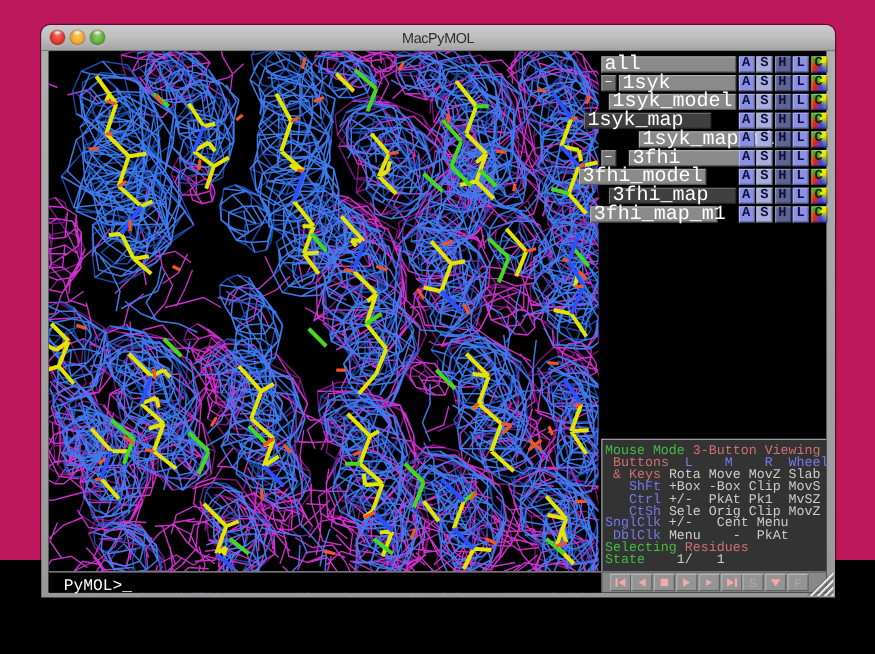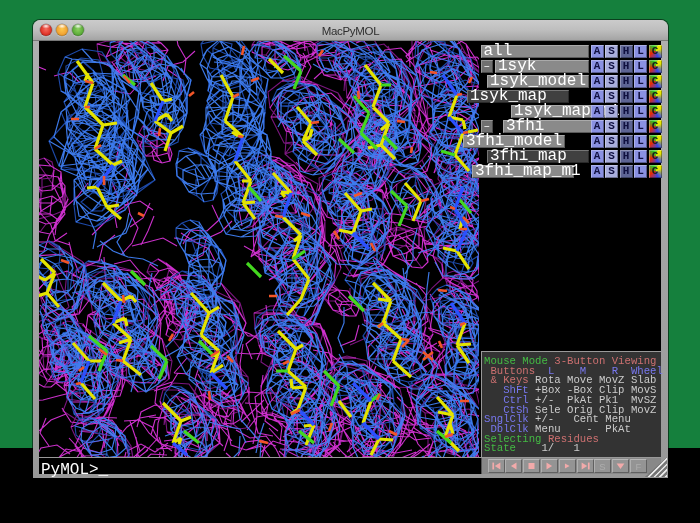--- a/index.html
+++ b/index.html
@@ -1,15 +1,15 @@
 <!DOCTYPE html>
 <html><head><meta charset="utf-8"><style>
 *{margin:0;padding:0;box-sizing:border-box}
 html,body{width:700px;height:523px;background:#000;overflow:hidden}
-#stage{position:relative;width:700px;height:448px;background:#15803d;font-family:"Liberation Mono",monospace}
+#stage{position:relative;width:700px;height:448px;background:#be185d;font-family:"Liberation Mono",monospace}
 #win{position:absolute;left:33px;top:20px;width:635px;height:458px;border-radius:7px 7px 0 0;
  background:linear-gradient(#b0b0b0,#989898);box-shadow:0 0 0 1px rgba(0,0,0,.5)}
 #titlebar{position:absolute;left:0;top:0;width:635px;height:21px;border-radius:8px 8px 0 0;
  background:linear-gradient(#cbcbcb 0%,#bebebe 50%,#a4a4a4 100%);border-bottom:1px solid #777}
 #title{position:absolute;left:0;top:5px;width:100%;text-align:center;font-family:"Liberation Sans",sans-serif;
  font-size:11.5px;letter-spacing:-0.3px;color:#2e2e2e}
 .tl{position:absolute;top:3.8px;width:12px;height:12px;border-radius:6px;box-shadow:inset 0 0 1px rgba(0,0,0,.55),0 0 0 0.5px rgba(0,0,0,.3),0 1px 1px rgba(255,255,255,.45)}
 #tlr{left:6.5px;background:radial-gradient(ellipse 48% 30% at 50% 17%,rgba(255,255,255,.95),rgba(255,255,255,0) 75%),radial-gradient(circle at 50% 45%,#f4695c 0%,#e0352a 55%,#96150c 100%)}
 #tly{left:22.5px;background:radial-gradient(ellipse 48% 30% at 50% 17%,rgba(255,255,255,.95),rgba(255,255,255,0) 75%),radial-gradient(circle at 50% 45%,#fdc64a 0%,#f2a535 55%,#b5720e 100%)}
 #tlg{left:38.5px;background:radial-gradient(ellipse 48% 30% at 50% 17%,rgba(255,255,255,.95),rgba(255,255,255,0) 75%),radial-gradient(circle at 50% 45%,#8bd05e 0%,#5fae3c 55%,#2e7a18 100%)}
@@ -21,21 +21,21 @@
 .mbox{position:absolute;left:441.5px;width:12.5px;height:13px;background:#707070;color:#fff;font-size:11px;line-height:12px;text-align:center;box-shadow:inset 1px 1px 0 rgba(255,255,255,.28),inset -1px -1px 0 rgba(0,0,0,.35)}
 .btn{position:absolute;width:13px;height:13px;font-size:11px;line-height:13px;text-align:center;color:#101040;font-weight:bold;box-shadow:inset 1px 1px 0 rgba(255,255,255,.3),inset -1px -1px 0 rgba(0,0,0,.35)}
 .ba{background:#8a91e2}
 .bs{background:#a9aedd}
 .bh{background:#5d6494}
 .bc{background:conic-gradient(from 20deg at 52% 48%,#e8e800 40deg,#3344ee 140deg,#ee2800 225deg,#28c828 315deg,#e8e800 400deg);color:#1c1c1c}
 #mouse{position:absolute;left:442px;top:310px;width:180px;height:106px;background:#333;border-left:1px solid #999;border-top:1px solid #999;
  font-size:10.65px;line-height:9.7px;white-space:nowrap;padding:5px 0 0 2px}
 #mouse .g{color:#44bb44} #mouse .s{color:#cc7070} #mouse .b{color:#7878f0} #mouse .w{color:#ccc}
 #cmdbar{position:absolute;left:0px;top:416px;width:622px;height:17px;background:#000;border-top:1px solid #999}
-#prompt{position:absolute;left:2px;top:419.5px;color:#fff;font-size:16px}
+#prompt{position:absolute;left:12px;top:419.5px;color:#fff;font-size:13px}
 #vcrbg{position:absolute;left:442px;top:417px;width:180px;height:16px;background:#888;border-left:1px solid #555}
 .vbtn{position:absolute;top:418px;width:17px;height:14px;background:#949494;border:1px solid #606060;border-top-color:#b8b8b8;border-left-color:#b0b0b0}
 .vbtn svg{width:100%;height:100%;display:block}
 #grip{position:absolute;right:1px;bottom:1px;width:22px;height:20px;
  background:repeating-linear-gradient(135deg,rgba(238,238,238,.95) 0px,rgba(238,238,238,.95) 1px,rgba(90,90,90,.7) 2px,rgba(120,120,120,.35) 4px);
  clip-path:polygon(100% 0,0 100%,100% 100%)}
 </style></head><body>
 <div id="stage">
  <div id="win">
   <div id="titlebar"></div>

